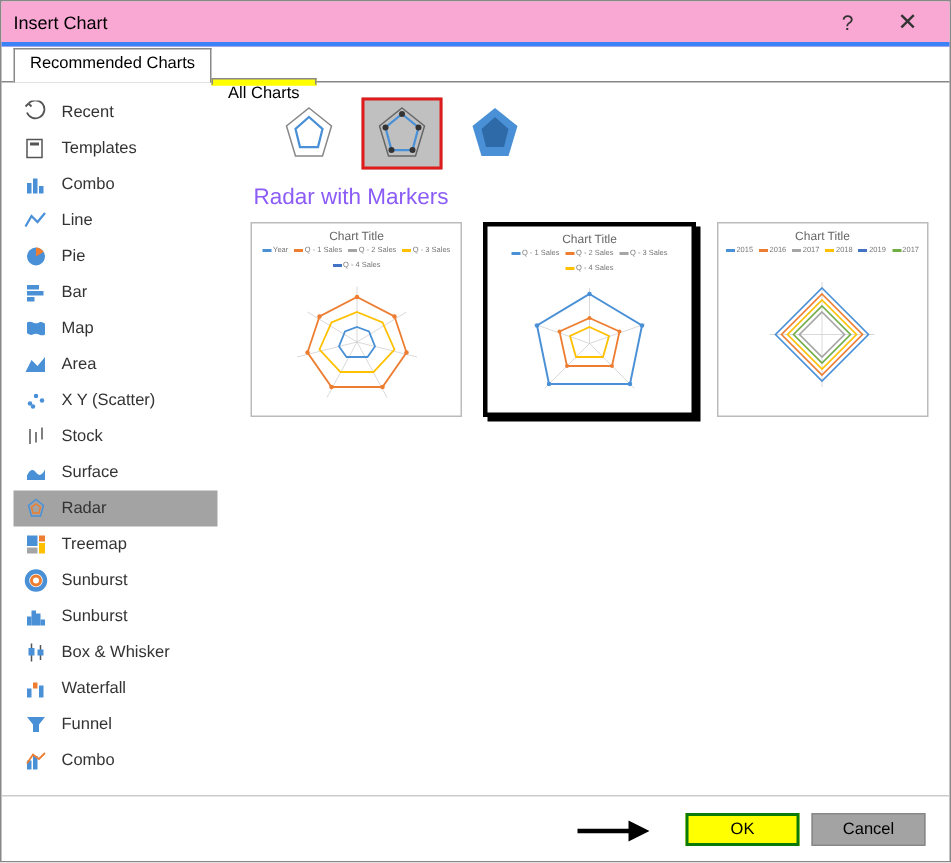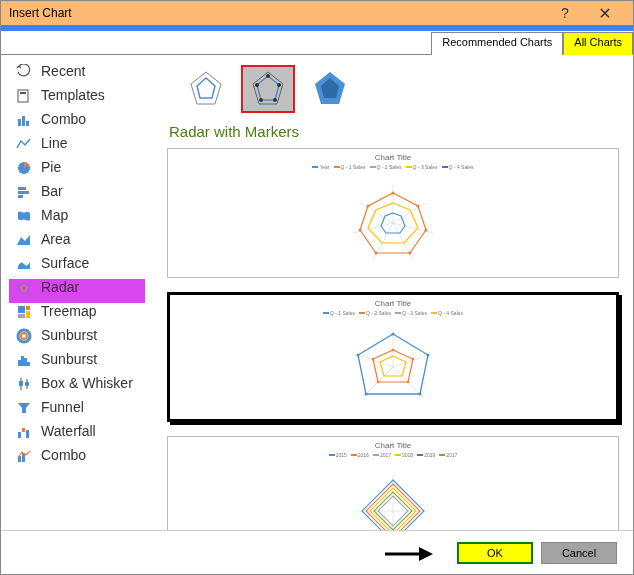--- a/index.html
+++ b/index.html
@@ -1,47 +1,47 @@
 <!DOCTYPE html>
 <html><head>
 <meta charset="utf-8">
 <style>
 * { box-sizing: border-box; margin: 0; padding: 0; font-family: "Segoe UI", Tahoma, sans-serif; }
 body { background: #fff; width: 634px; height: 575px; overflow: hidden; }
 
 .dialog { width: 634px; height: 575px; background: #fff; border: 1px solid #888; display: flex; flex-direction: column; }
 
-.titlebar { height: 30px; display: flex; align-items: center; padding: 0 8px; background: #fdba74; border-bottom: 6px solid #3b82f6; }
+.titlebar { height: 30px; display: flex; align-items: center; padding: 0 8px; background: #f9a8d4; border-bottom: 3px solid #3b82f6; }
 .title { font-size: 12px; color: #000; flex: 1; }
 .help-btn, .close-btn { width: 40px; height: 28px; display: flex; align-items: center; justify-content: center; font-size: 14px; color: #333; }
 .close-btn { font-size: 16px; }
 
-.tabs { display: flex; height: 24px; border-bottom: 1px solid #888; padding-left: 8px; justify-content: flex-end; }
+.tabs { display: flex; height: 24px; border-bottom: 1px solid #888; padding-left: 8px; }
 .tab { padding: 3px 10px 0; font-size: 11px; border: 1px solid transparent; border-bottom: none; position: relative; top: 1px; cursor: default; }
 .tab.recommended { border-color: #888; background: #fff; }
-.tab.all { background: #ffff00; border: 1px solid #888; border-bottom: 1px solid #ffff00; }
+.tab.all { background: #ffff00; border: 1px solid #888; border-bottom: 1px solid #ffff00; margin-top: 20px; }
 
 .body { flex: 1; display: flex; overflow: hidden; }
 
 .sidebar { width: 152px; padding: 8px 8px; overflow-y: auto; }
-.side-item { display: flex; height: 24px; padding: 0 6px; font-size: 14px; color: #333; gap: 8px; cursor: default; }
-.side-item.selected { background: #d946ef; }
+.side-item { display: flex; align-items: center; height: 24px; padding: 0 6px; font-size: 11px; color: #333; gap: 8px; cursor: default; }
+.side-item.selected { background: #a3a3a3; }
 .side-icon { width: 18px; height: 18px; display: flex; align-items: center; justify-content: center; }
 .side-icon svg { width: 16px; height: 16px; }
 
 .main { flex: 1; padding: 10px 14px 4px; display: flex; flex-direction: column; }
 
 .subtype-row { display: flex; gap: 8px; margin-left: 12px; margin-bottom: 6px; }
 .subtype { width: 54px; height: 48px; display: flex; align-items: center; justify-content: center; border: 2px solid transparent; }
 .subtype.selected { background: #c0c0c0; border: 2px solid #e01b1b; }
 .subtype svg { width: 42px; height: 42px; }
 
-.subtype-title { font-size: 15px; color: #4d7c0f; margin: 4px 0 8px 2px; }
-
-.preview-grid { display: grid; grid-template-columns: 1fr; gap: 14px; }
+.subtype-title { font-size: 15px; color: #8b5cf6; margin: 4px 0 8px 2px; }
+
+.preview-grid { display: grid; grid-template-columns: 1fr 1fr 1fr; gap: 14px; }
 .preview { border: 1px solid #bbb; height: 130px; padding: 4px; display: flex; flex-direction: column; align-items: center; font-size: 6px; color: #555; position: relative; }
 .preview.highlighted { border: 3px solid #000; box-shadow: 3px 3px 0 #000; }
 .preview-title { font-size: 8px; color: #666; margin-bottom: 2px; }
 .preview-legend { display: flex; gap: 4px; flex-wrap: wrap; justify-content: center; font-size: 5px; color: #777; margin-bottom: 2px; }
 .leg { display: flex; align-items: center; gap: 1px; }
 .leg-sw { width: 6px; height: 1.5px; }
 .preview-chart { flex: 1; display: flex; align-items: center; justify-content: center; }
 .preview-chart svg { width: 110px; height: 90px; }
 
 .footer { height: 44px; display: flex; align-items: center; justify-content: flex-end; padding: 0 16px; gap: 8px; border-top: 1px solid #ccc; position: relative; }
@@ -136,20 +136,41 @@
         <span class="side-icon">
             <svg viewBox="0 0 16 16">
               <polygon points="1,13 5,5 9,9 14,3 14,13" fill="#4a90d6"></polygon>
             </svg>
           </span>
         <span>Area</span>
       </div>
       <div class="side-item">
         <span class="side-icon">
             <svg viewBox="0 0 16 16">
+              <circle cx="4" cy="10" r="1.5" fill="#4a90d6"></circle>
+              <circle cx="8" cy="5" r="1.5" fill="#4a90d6"></circle>
+              <circle cx="12" cy="8" r="1.5" fill="#4a90d6"></circle>
+              <circle cx="6" cy="12" r="1.5" fill="#4a90d6"></circle>
+            </svg>
+          </span>
+        <span>X Y (Scatter)</span>
+      </div>
+      <div class="side-item">
+        <span class="side-icon">
+            <svg viewBox="0 0 16 16">
+              <line x1="4" y1="3" x2="4" y2="13" stroke="#555"></line>
+              <line x1="8" y1="5" x2="8" y2="12" stroke="#555"></line>
+              <line x1="12" y1="2" x2="12" y2="10" stroke="#555"></line>
+            </svg>
+          </span>
+        <span>Stock</span>
+      </div>
+      <div class="side-item">
+        <span class="side-icon">
+            <svg viewBox="0 0 16 16">
               <path d="M2 10 Q5 4 8 8 T14 6 L14 13 L2 13 Z" fill="#4a90d6"></path>
             </svg>
           </span>
         <span>Surface</span>
       </div>
       <div class="side-item selected">
         <span class="side-icon">
             <svg viewBox="0 0 16 16">
               <polygon points="8,2 13,6 11,13 5,13 3,6" fill="none" stroke="#4a90d6"></polygon>
               <polygon points="8,5 11,7 10,11 6,11 5,7" fill="none" stroke="#ed7d31"></polygon>
@@ -195,34 +216,34 @@
               <rect x="3" y="5" width="4" height="5" fill="#4a90d6"></rect>
               <line x1="11" y1="3" x2="11" y2="13" stroke="#555"></line>
               <rect x="9" y="6" width="4" height="4" fill="#4a90d6"></rect>
             </svg>
           </span>
         <span>Box &amp; Whisker</span>
       </div>
       <div class="side-item">
         <span class="side-icon">
             <svg viewBox="0 0 16 16">
-              <polygon points="2,3 14,3 10,8 10,13 6,13 6,8" fill="#4a90d6"></polygon>
-            </svg>
-          </span>
-        <span>Funnel</span>
-      </div>
-      <div class="side-item">
-        <span class="side-icon">
-            <svg viewBox="0 0 16 16">
               <rect x="2" y="8" width="3" height="6" fill="#4a90d6"></rect>
               <rect x="6" y="4" width="3" height="4" fill="#ed7d31"></rect>
               <rect x="10" y="6" width="3" height="8" fill="#4a90d6"></rect>
             </svg>
           </span>
         <span>Waterfall</span>
+      </div>
+      <div class="side-item">
+        <span class="side-icon">
+            <svg viewBox="0 0 16 16">
+              <polygon points="2,3 14,3 10,8 10,13 6,13 6,8" fill="#4a90d6"></polygon>
+            </svg>
+          </span>
+        <span>Funnel</span>
       </div>
       <div class="side-item">
         <span class="side-icon">
             <svg viewBox="0 0 16 16">
               <rect x="2" y="8" width="3" height="6" fill="#4a90d6"></rect>
               <rect x="6" y="5" width="3" height="9" fill="#4a90d6"></rect>
               <polyline points="2,10 6,4 10,7 14,3" fill="none" stroke="#ed7d31" stroke-width="1.2"></polyline>
             </svg>
           </span>
         <span>Combo</span>

